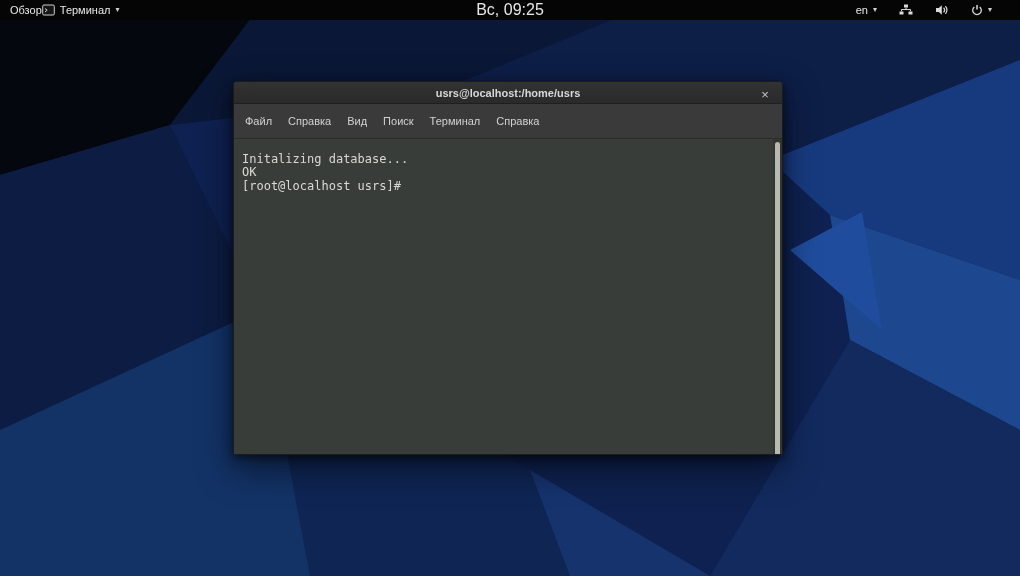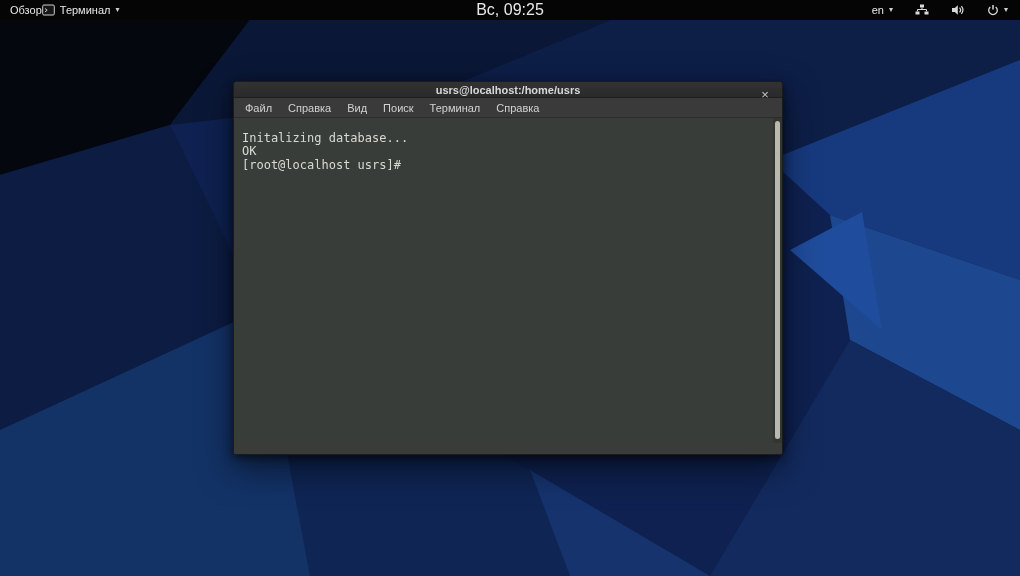--- a/index.html
+++ b/index.html
@@ -18,44 +18,44 @@
     display:flex; align-items:center; font-size:11px;
   }
   .topbar-left { display:flex; align-items:center; padding-left:10px; }
   .hot-item { display:flex; align-items:center; gap:5px; cursor:default; }
   .chev { font-size:8px; color:#cfcfcf; line-height:1; }
   .topbar-clock {
     position:absolute; left:50%; transform:translateX(-50%);
     top:0; height:20px; display:flex; align-items:center; font-size:16px;
   }
   .topbar-right {
-    margin-left:auto; display:flex; align-items:center; gap:22px; padding-right:12px;
+    margin-left:auto; display:flex; align-items:center; gap:22px; padding-right:28px;
   }
   .icon { display:inline-flex; align-items:center; justify-content:center; }
 
   
   .window {
     position:absolute; left:233px; top:81px; width:550px; height:374px;
     border-radius:4px 4px 2px 2px;
     box-shadow:0 3px 10px rgba(0,0,0,0.55), 0 14px 34px rgba(0,0,0,0.5);
     z-index:10; overflow:hidden; border:1px solid #1b1b1b; background:#393c39;
   }
   .titlebar {
-    height:16px; background:linear-gradient(#323232,#2a2a2a);
+    height:22px; background:linear-gradient(#323232,#2a2a2a);
     border-bottom:1px solid #1f1f1f;
     display:flex; align-items:center; justify-content:center; position:relative;
     color:#d8d8d8; font-size:11px; font-weight:bold;
   }
   .close-btn {
     position:absolute; right:6px; top:0; height:25px; width:22px;
     display:flex; align-items:center; justify-content:center;
     color:#c4c4c4; font-size:13px; font-weight:normal; cursor:default;
   }
   .menubar {
-    height:20px; background:#3a3a3a; border-bottom:1px solid #2c2c2c;
+    height:35px; background:#3a3a3a; border-bottom:1px solid #2c2c2c;
     display:flex; align-items:center; color:#d2d2d2; font-size:11px; padding-left:3px;
   }
   .menu-item { padding:0 8px; height:22px; display:flex; align-items:center; }
   .term-body {
     position:relative; height:325px; background:#393d39;
     font-family:"DejaVu Sans Mono","Liberation Mono",monospace;
     font-size:12px; line-height:13.4px; color:#d8dad2;
     padding:14px 14px 8px 8px;
   }
   .term-line { white-space:pre-wrap; }

